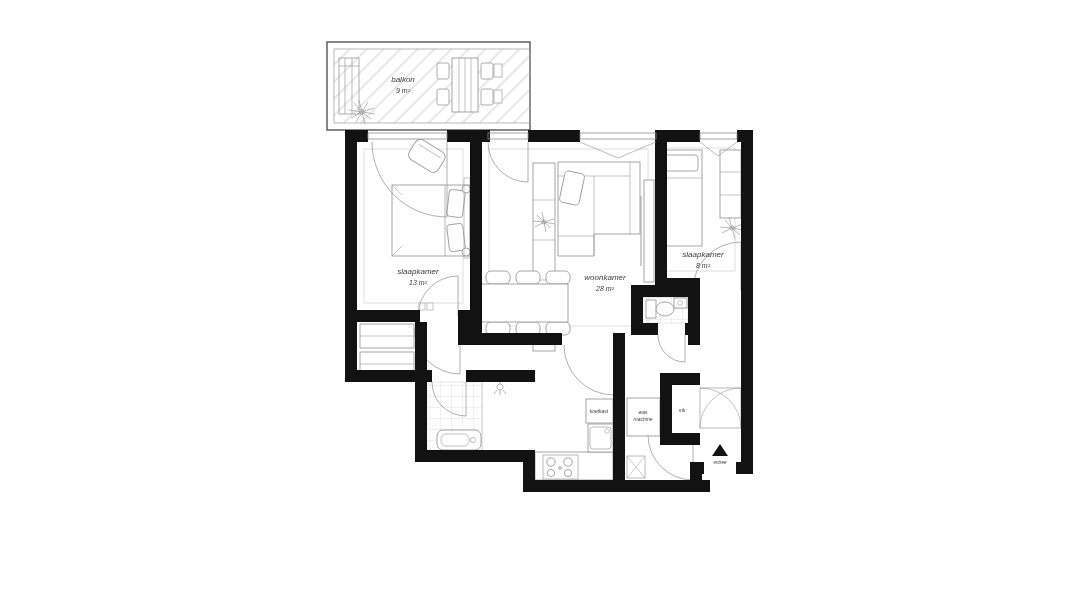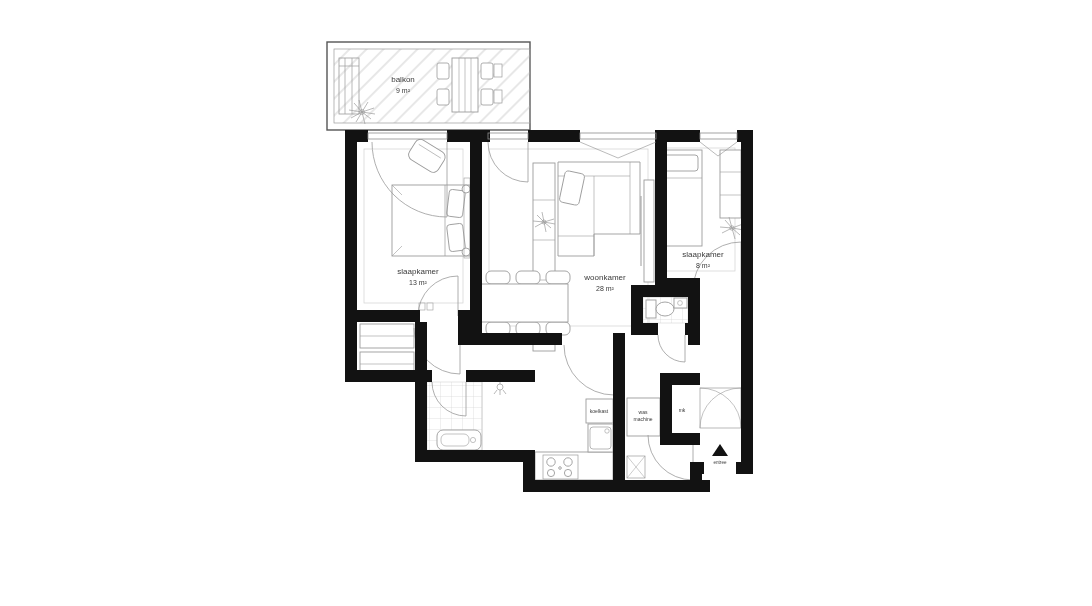--- a/index.html
+++ b/index.html
@@ -2,21 +2,21 @@
 <html><head>
 <meta charset="utf-8">
 <style>
   html, body {
     margin: 0; padding: 0;
     width: 1092px; height: 606px;
     background: #ffffff;
     overflow: hidden;
     font-family: "Liberation Sans", sans-serif;
   }
-  .plan-wrap { position: absolute; inset: 0; }
+  .plan-wrap { position: absolute; inset: 0; font-style: italic; }
   svg { display: block; }
   text {
     font-family: "Liberation Sans", sans-serif;
     text-anchor: middle;
   }
   .room-label   { font-size: 8px; }
   .room-area    { font-size: 7px; }
   .small-label  { font-size: 5px; }
   .tiny-label   { font-size: 4.6px; }
   .thin  { fill: none; stroke-width: 0.8; }

